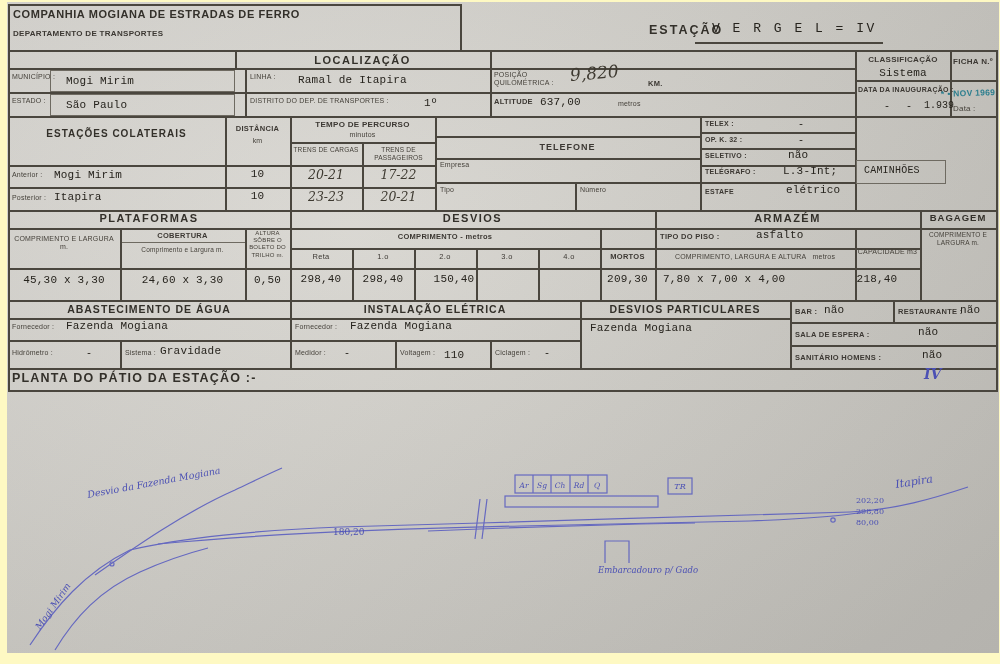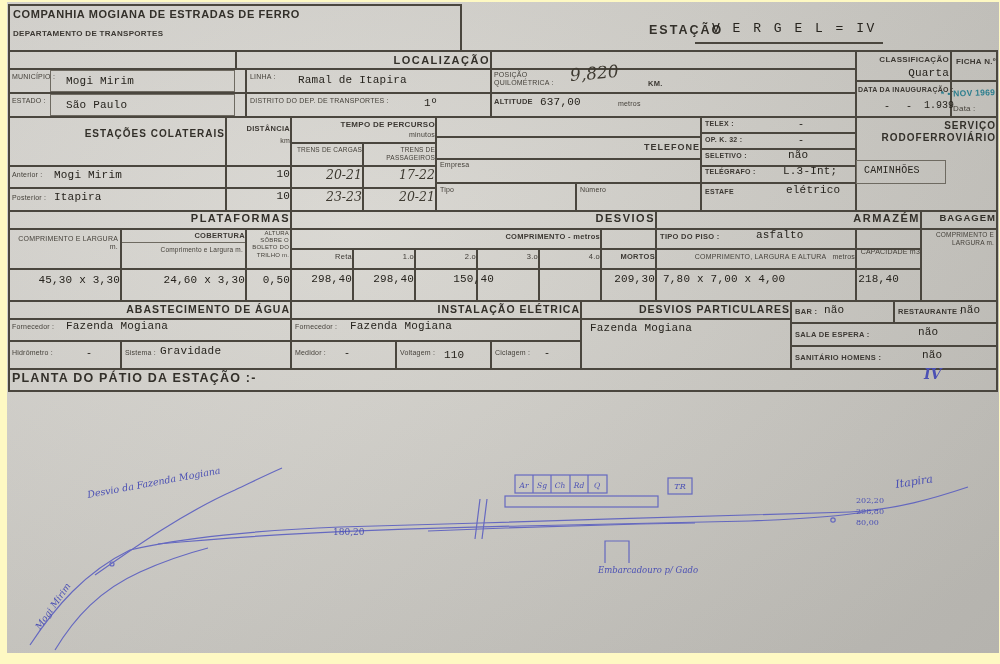--- a/index.html
+++ b/index.html
@@ -7,21 +7,21 @@
          font-family:"Liberation Sans",sans-serif;color:#39362f}
   #paper{position:absolute;left:7px;top:2px;width:992px;height:651px;
          background:linear-gradient(135deg,#dbd9d4 0%,#d4d2cc 45%,#c7c5bf 100%)}
   #paper:after{content:"";position:absolute;inset:0;
          background:radial-gradient(ellipse at 35% 35%,rgba(255,255,255,.10),rgba(0,0,0,.09) 90%)}
   .hl,.vl{position:absolute;background:#4a463e}
   .hl{height:2px}.vl{width:2px}
   .hl1{position:absolute;background:#6e6a61;height:1px}
   .bx{position:absolute;border:1px solid #6e6a61}
   .t{position:absolute;white-space:pre}
-  .ctr{text-align:right}
+  .ctr{text-align:center}
   .wrap{white-space:normal;line-height:1.2}
   .lbl{font-size:7px;letter-spacing:.2px;color:#45413a}
   .lblb{font-size:7.5px;font-weight:700;letter-spacing:.3px;color:#3c3833}
   .h10{font-size:10px;font-weight:700;letter-spacing:1px;color:#33302a}
   .h11{font-size:11px;font-weight:700;letter-spacing:1.5px;color:#33302a}
   .h12{font-size:12.5px;font-weight:700;letter-spacing:1.2px;color:#33302a}
   .typed{font-family:Liberation Mono, monospace;font-size:11px;color:#26231d;letter-spacing:.2px}
   .tys{font-family:"Liberation Mono","DejaVu Sans Mono",monospace;font-size:10px;color:#26231d}
   .hand{font-family:"DejaVu Serif",serif;font-style:italic;font-size:12.5px;color:#3e3a31}
   .ink{color:#4b50b4;font-family:"DejaVu Serif",serif;font-style:italic}
@@ -114,21 +114,21 @@
   <div class="t lbl" style="left:12px;top:97px">ESTADO :</div>
   <div class="bx" style="left:50px;top:94px;width:183px;height:20px"></div>
   <div class="t typed" style="left:66px;top:99px">São Paulo</div>
   <div class="t lbl" style="left:250px;top:97px">DISTRITO DO DEP. DE TRANSPORTES :</div>
   <div class="t typed" style="left:424px;top:97px">1º</div>
   <div class="t lblb" style="left:494px;top:97px">ALTITUDE</div>
   <div class="t typed" style="left:540px;top:96px">637,00</div>
   <div class="t lbl" style="left:618px;top:100px">metros</div>
 
   <div class="t lblb ctr" style="left:857px;top:55px;width:92px;font-size:8px">CLASSIFICAÇÃO</div>
-  <div class="t typed ctr" style="left:857px;top:67px;width:92px">Quarta</div>
+  <div class="t typed ctr" style="left:857px;top:67px;width:92px">Sistema</div>
   <div class="t lblb" style="left:858px;top:86px;font-size:7px">DATA DA INAUGURAÇÃO :</div>
   <div class="t tys" style="left:884px;top:101px">-</div>
   <div class="t tys" style="left:906px;top:101px">-</div>
   <div class="t tys" style="left:924px;top:100px">1.939</div>
   <div class="t lblb ctr" style="left:950px;top:57px;width:46px;font-size:8px">FICHA N.º</div>
   <div class="t lbl" style="left:953px;top:104px;font-size:8px">Data :</div>
   <div class="t stamp" style="left:941px;top:88px">* • NOV 1969</div>
 
   <div class="t h10 ctr" style="left:8px;top:128px;width:217px">ESTAÇÕES COLATERAIS</div>
   <div class="t lblb ctr" style="left:225px;top:124px;width:65px">DISTÂNCIA</div>
@@ -156,21 +156,20 @@
   <div class="t tys" style="left:798px;top:119px">-</div>
   <div class="t lblb" style="left:705px;top:136px;font-size:7px">OP. K. 32 :</div>
   <div class="t tys" style="left:798px;top:135px">-</div>
   <div class="t lblb" style="left:705px;top:152px;font-size:7px">SELETIVO :</div>
   <div class="t typed" style="left:788px;top:149px">não</div>
   <div class="t lblb" style="left:705px;top:168px;font-size:7px">TELÉGRAFO :</div>
   <div class="t typed" style="left:783px;top:165px">L.3-Int;</div>
   <div class="t lblb" style="left:705px;top:188px;font-size:7px">ESTAFE</div>
   <div class="t typed" style="left:786px;top:184px">elétrico</div>
 
-  <div class="t h10 ctr wrap" style="left:855px;top:120px;width:141px">SERVIÇO RODOFERROVIÁRIO</div>
   <div class="bx" style="left:856px;top:160px;width:88px;height:22px"></div>
   <div class="t typed" style="left:864px;top:165px;font-size:10px">CAMINHÕES</div>
 
   <div class="t h11 ctr" style="left:8px;top:212px;width:282px">PLATAFORMAS</div>
   <div class="t lbl ctr wrap" style="left:10px;top:235px;width:108px">COMPRIMENTO E LARGURA m.</div>
   <div class="t lblb ctr" style="left:120px;top:231px;width:125px">COBERTURA</div>
   <div class="t lbl ctr wrap" style="left:122px;top:246px;width:121px;font-size:6.5px">Comprimento e Largura m.</div>
   <div class="t lbl ctr wrap" style="left:246px;top:230px;width:43px;font-size:6px">ALTURA SÔBRE O BOLETO DO TRILHO m.</div>
   <div class="t typed ctr" style="left:8px;top:274px;width:112px">45,30 x 3,30</div>
   <div class="t typed ctr" style="left:120px;top:274px;width:125px">24,60 x 3,30</div>

